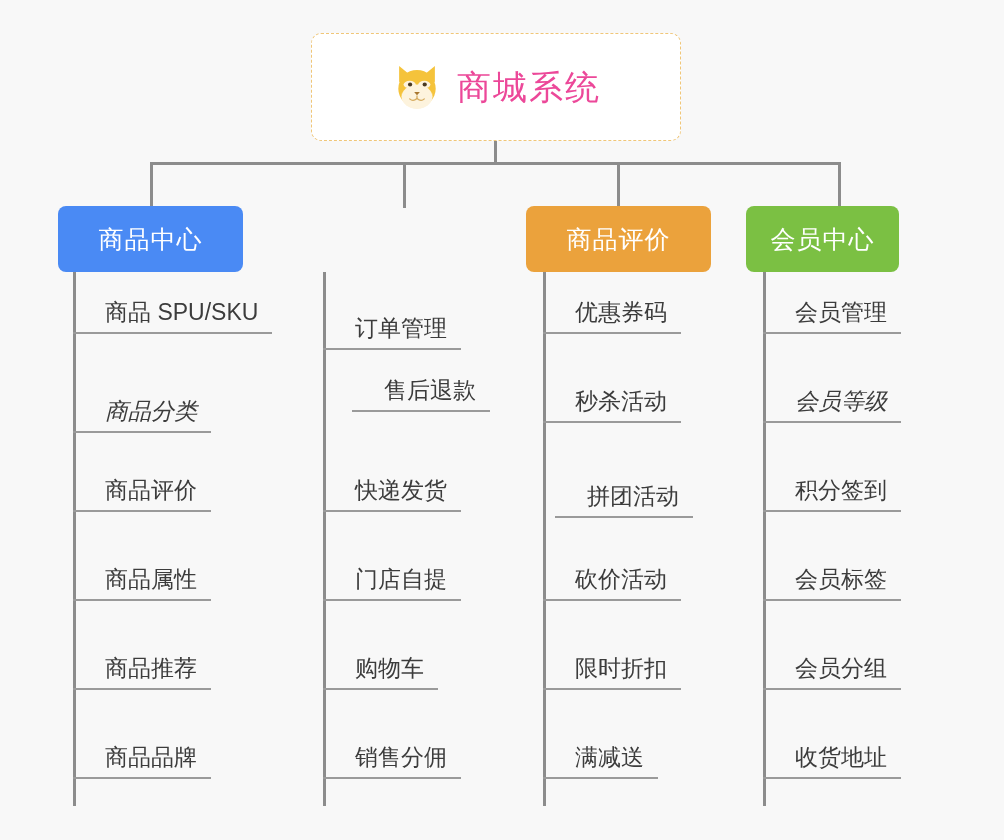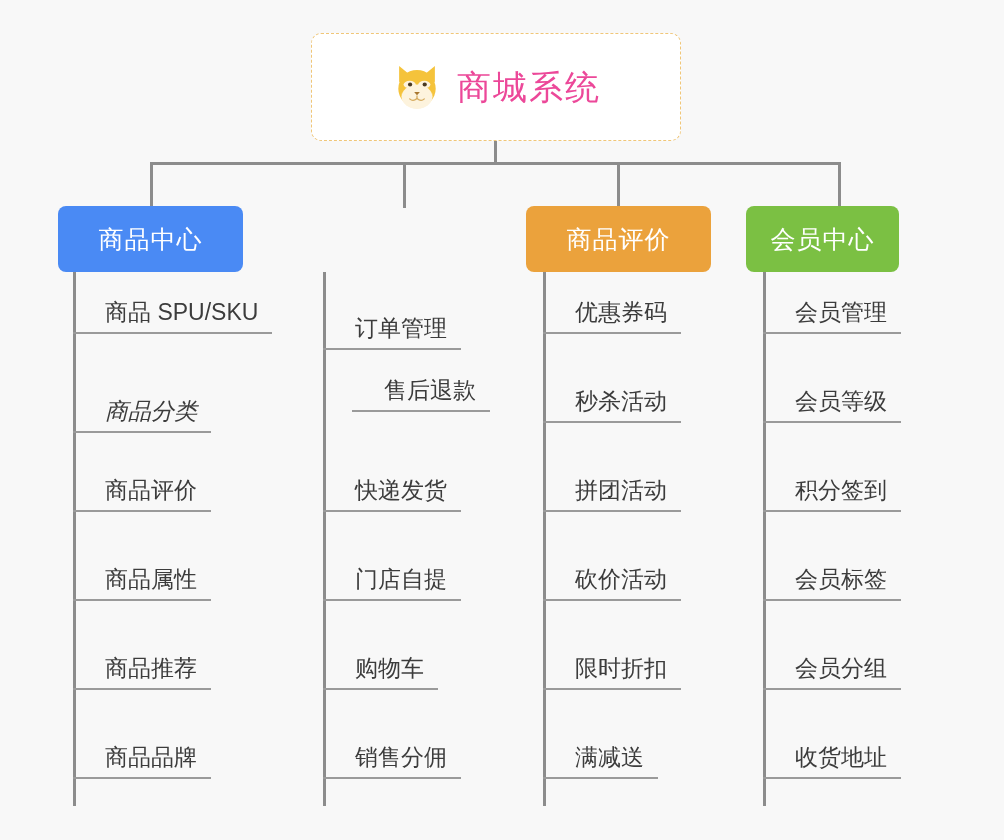--- a/index.html
+++ b/index.html
@@ -191,40 +191,40 @@
   </div>
 
   <div class="column" style="left:543px;">
     <div class="col-spine" style="height:534px;"></div>
     <div class="leaf" style="top:0px;">
       <div class="leaf-inner"><span class="leaf-label">优惠券码</span></div>
     </div>
     <div class="leaf" style="top:89px;">
       <div class="leaf-inner"><span class="leaf-label">秒杀活动</span></div>
     </div>
-    <div class="leaf" style="top:178px;">
+    <div class="leaf" style="top:184px;padding-left:12px;">
       <div class="leaf-inner"><span class="leaf-label">拼团活动</span></div>
     </div>
     <div class="leaf" style="top:267px;">
       <div class="leaf-inner"><span class="leaf-label">砍价活动</span></div>
     </div>
     <div class="leaf" style="top:356px;">
       <div class="leaf-inner"><span class="leaf-label">限时折扣</span></div>
     </div>
     <div class="leaf" style="top:445px;">
       <div class="leaf-inner"><span class="leaf-label">满减送</span></div>
     </div>
   </div>
 
   <div class="column" style="left:763px;">
     <div class="col-spine" style="height:534px;"></div>
     <div class="leaf" style="top:0px;">
       <div class="leaf-inner"><span class="leaf-label">会员管理</span></div>
     </div>
-    <div class="leaf" style="top:89px;">
+    <div class="leaf" style="top:89px;font-style:italic;">
       <div class="leaf-inner"><span class="leaf-label">会员等级</span></div>
     </div>
     <div class="leaf" style="top:178px;">
       <div class="leaf-inner"><span class="leaf-label">积分签到</span></div>
     </div>
     <div class="leaf" style="top:267px;">
       <div class="leaf-inner"><span class="leaf-label">会员标签</span></div>
     </div>
     <div class="leaf" style="top:356px;">
       <div class="leaf-inner"><span class="leaf-label">会员分组</span></div>

